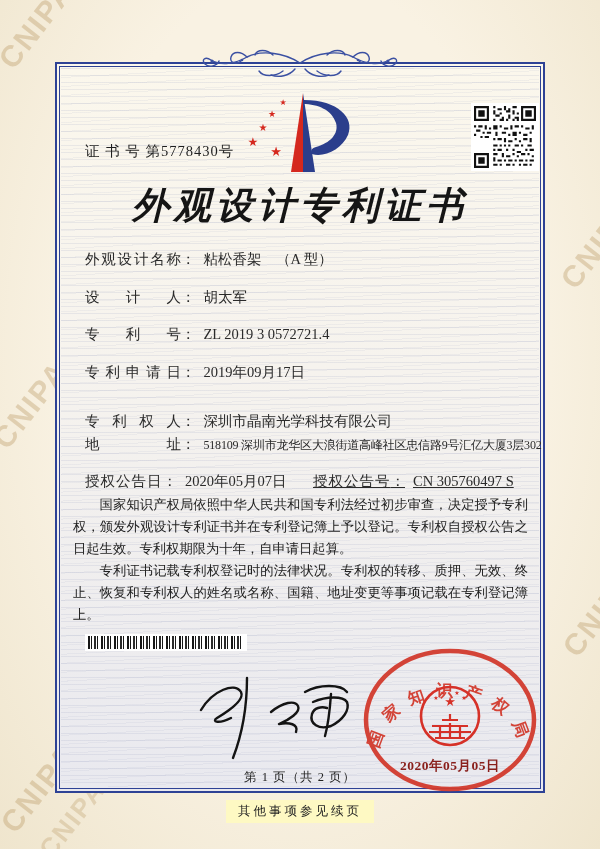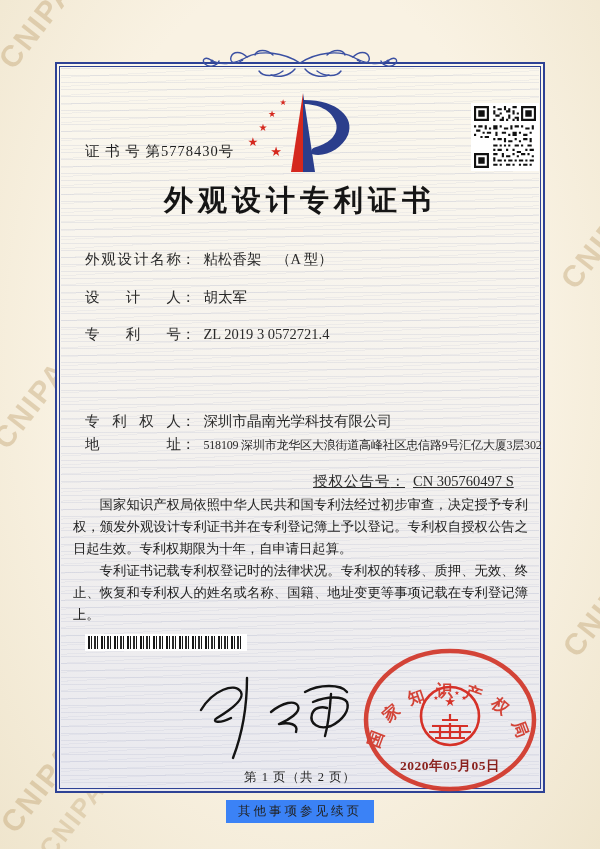--- a/index.html
+++ b/index.html
@@ -31,21 +31,21 @@
       repeating-linear-gradient(180deg, rgba(148,156,190,.17) 0 1px, transparent 1px 7px),
       repeating-linear-gradient(177deg, rgba(148,156,190,.10) 0 1px, transparent 1px 9px);}
 
   .ornament{position:absolute;top:-17px;left:50%;transform:translateX(-50%);}
 
   .cert-no{position:absolute;left:28px;top:34px;font-size:14.5px;letter-spacing:1px;color:#1f1f1f;margin-top:44px;}
   .logo{position:absolute;left:183px;top:26px;}
   .qr{position:absolute;left:414px;top:39px;background:#fff;padding:3px;line-height:0;}
 
   .title{position:absolute;left:0;right:0;top:117px;text-align:center;
-         font-size:29px;font-weight:700;letter-spacing:5px;color:#151515;}
+         font-size:37px;font-weight:700;letter-spacing:5px;color:#151515;font-style:italic;}
 
   .frow{position:absolute;left:28px;right:16px;font-size:14.5px;white-space:nowrap;}
   .r1{top:186px}.r2{top:224px}.r3{top:261px}.r4{top:299px}.r5{top:348px}.r6{top:371px}
   .rgrant{top:408px}
   .flabel{display:inline-block;width:96px;text-align:justify;text-align-last:justify;vertical-align:bottom;}
   .fvalue{margin-left:8px;}
   .r6 .fvalue{font-size:12px;letter-spacing:-0.2px;}
   .gpair2{position:absolute;left:228px;top:0;text-decoration:underline;}
   .glabel{letter-spacing:1px;}
 
@@ -60,21 +60,21 @@
   .director{position:absolute;left:28px;top:630px;
     font-family:"Liberation Sans","DejaVu Sans",sans-serif;font-weight:700;
     font-size:15px;line-height:29px;color:#1d1d1d;}
   .signature{position:absolute;left:130px;top:604px;}
   .seal{position:absolute;left:303px;top:584px;opacity:.95;}
 
   .page-info{position:absolute;left:0;right:0;top:705px;text-align:center;
              font-size:12.5px;letter-spacing:1px;color:#222;}
 
   .footer-note-wrap{position:absolute;left:0;right:0;top:800px;text-align:center;}
-  .footer-note{display:inline-block;background:#3b82f6;padding:3px 12px;
+  .footer-note{display:inline-block;background:#fef9c3;padding:3px 12px;
                font-size:12.5px;letter-spacing:3px;color:#222;}
 </style>
 </head>
 <body>
 
 <div class="page">
 
   <span class="wm wm1">CNIPA</span>
   <span class="wm wm2">CNIPA</span>
   <span class="wm wm3">CNIPA</span>
@@ -139,28 +139,34 @@
 
     <div class="frow r1">
       <span class="flabel">外观设计名称</span><span>：</span><span class="fvalue">粘松香架　（A 型）</span>
     </div>
     <div class="frow r2">
       <span class="flabel">设计人</span><span>：</span><span class="fvalue">胡太军</span>
     </div>
     <div class="frow r3">
       <span class="flabel">专利号</span><span>：</span><span class="fvalue">ZL 2019 3 0572721.4</span>
     </div>
+    <div class="frow r4">
+      <span class="flabel">专利申请日</span><span>：</span><span class="fvalue">2019年09月17日</span>
+    </div>
     <div class="frow r5">
       <span class="flabel">专利权人</span><span>：</span><span class="fvalue">深圳市晶南光学科技有限公司</span>
     </div>
     <div class="frow r6">
       <span class="flabel">地址</span><span>：</span><span class="fvalue">518109 深圳市龙华区大浪街道高峰社区忠信路9号汇亿大厦3层302</span>
     </div>
 
     <div class="frow rgrant">
+      <span>
+        <span class="glabel">授权公告日</span><span>：</span><span class="fvalue">2020年05月07日</span>
+      </span>
       <span class="gpair2">
         <span class="glabel">授权公告号</span><span>：</span><span class="fvalue">CN 305760497 S</span>
       </span>
     </div>
 
     <div class="paras">
       <p>国家知识产权局依照中华人民共和国专利法经过初步审查，决定授予专利权，颁发外观设计专利证书并在专利登记簿上予以登记。专利权自授权公告之日起生效。专利权期限为十年，自申请日起算。</p>
       <p>专利证书记载专利权登记时的法律状况。专利权的转移、质押、无效、终止、恢复和专利权人的姓名或名称、国籍、地址变更等事项记载在专利登记簿上。</p>
     </div>
 

